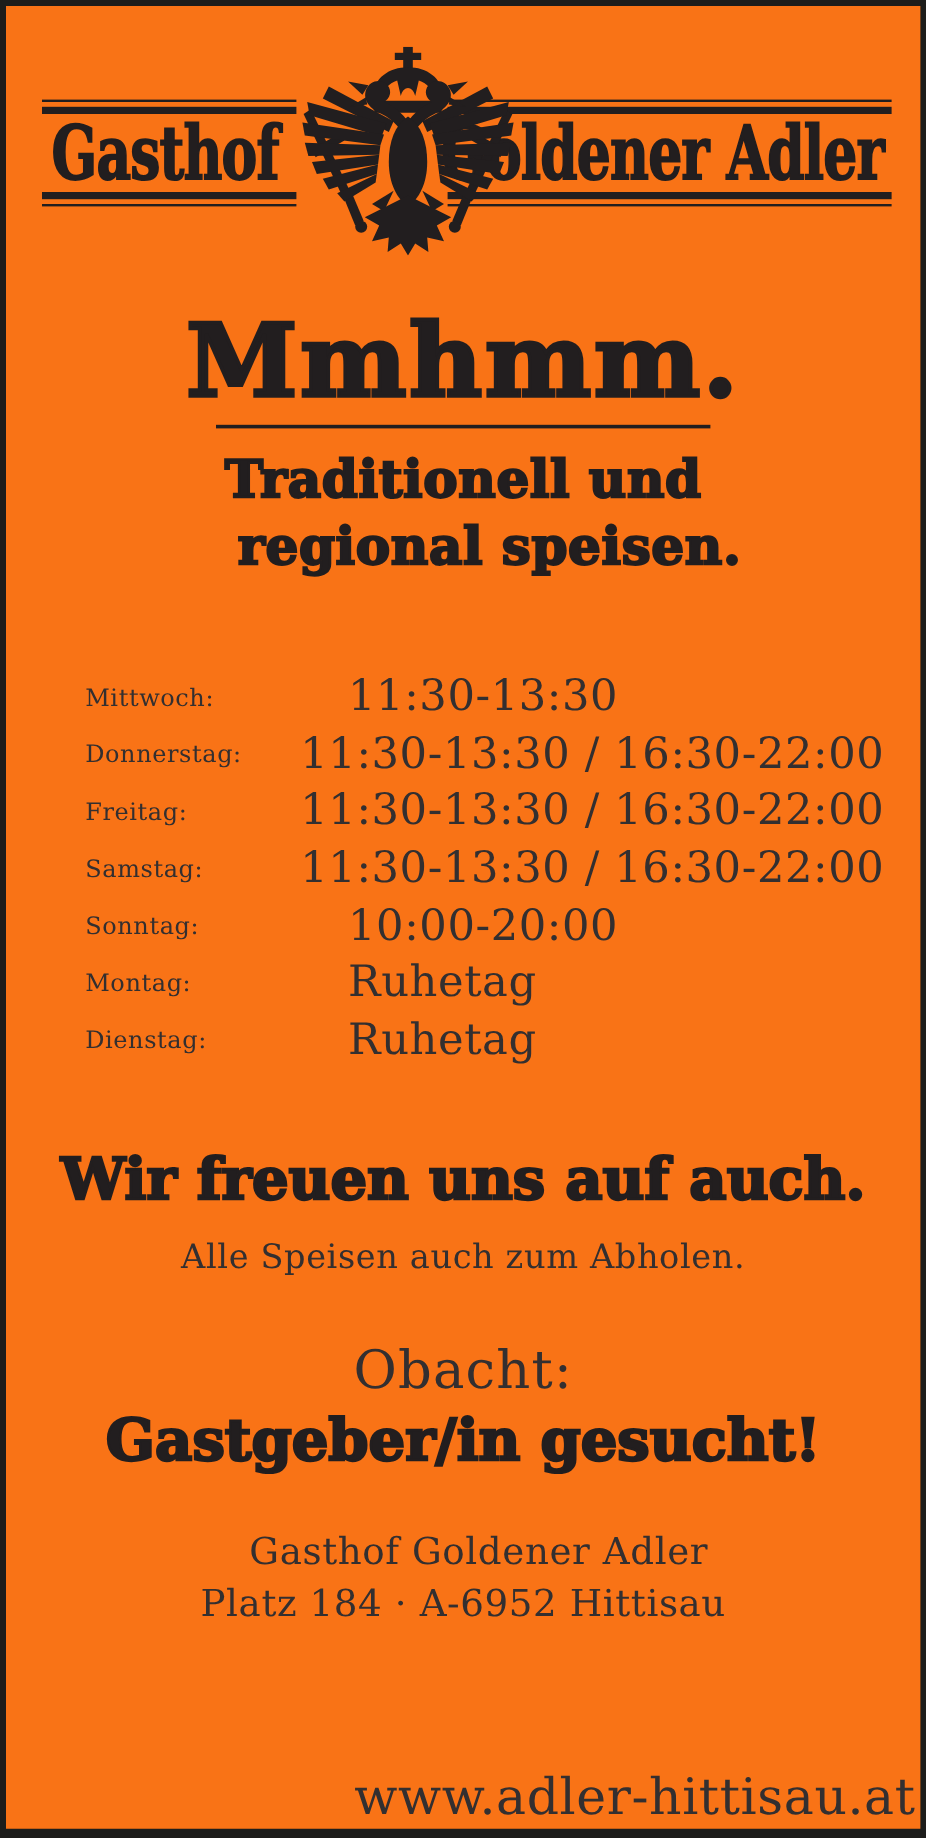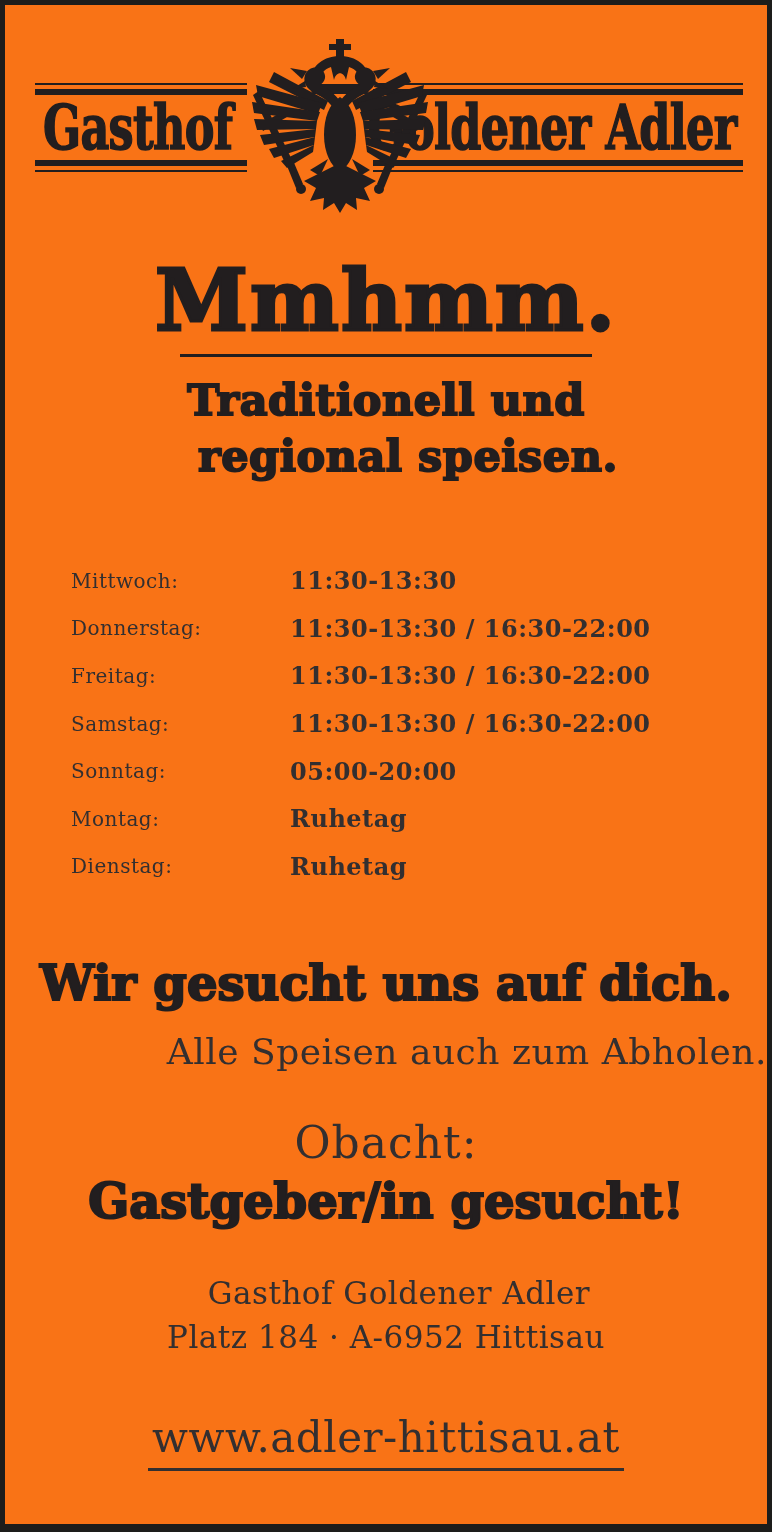--- a/index.html
+++ b/index.html
@@ -44,36 +44,36 @@
     position:absolute;left:0;right:0;text-align:center;
     font-size:43px;line-height:46px;font-weight:bold;
     -webkit-text-stroke:2px #221e1f;letter-spacing:0.5px;white-space:nowrap;
   }
   .hero-sub1{top:372px;}
   .hero-sub2{top:428px;margin-left:44px;}
   
   .hours{position:absolute;left:66px;top:552px;right:30px;}
   .hours-row{display:flex;height:47.6px;align-items:center;}
   .hours-day{width:219px;font-size:20px;color:#332f30;letter-spacing:0.5px;}
-  .hours-time{font-size:24px;color:#332f30;letter-spacing:0.5px;white-space:nowrap;font-weight:bold;}
+  .hours-time{font-size:36px;color:#332f30;letter-spacing:0.5px;white-space:nowrap;}
   
   .closing-headline{
     position:absolute;left:0;right:0;top:950px;text-align:center;
     font-size:48px;font-weight:bold;-webkit-text-stroke:2.2px #221e1f;white-space:nowrap;
   }
-  .closing-note{position:absolute;left:0;right:0;top:1026px;text-align:right;font-size:36px;color:#332f30;letter-spacing:0.5px;}
+  .closing-note{position:absolute;left:0;right:0;top:1026px;text-align:center;font-size:28px;color:#332f30;letter-spacing:0.5px;}
   .notice-label{position:absolute;left:0;right:0;top:1112px;text-align:center;font-size:44px;color:#332f30;letter-spacing:1px;}
   .notice-headline{
     position:absolute;left:0;right:0;top:1168px;text-align:center;
     font-size:48px;font-weight:bold;-webkit-text-stroke:2.2px #221e1f;white-space:nowrap;
   }
   
   .addr1{position:absolute;left:0;right:0;top:1270px;text-align:center;font-size:31px;color:#332f30;letter-spacing:0.5px;padding-left:26px;}
   .addr2{position:absolute;left:0;right:0;top:1314px;text-align:center;font-size:31px;color:#332f30;letter-spacing:0.5px;}
-  .site{position:absolute;left:0;right:0;top:1408px;text-align:center;}
+  .site{position:absolute;left:0;right:0;top:1468px;text-align:right;}
   .site a{
     display:inline-block;font-size:42px;color:#332f30;text-decoration:none;
     border-bottom:3px solid #332f30;padding:0 4px 6px 4px;letter-spacing:0.5px;
   }
 </style>
 </head>
 <body>
 
 <div class="poster">
 
@@ -142,33 +142,33 @@
     <div class="hours-row">
       <div class="hours-day">Freitag:</div>
       <div class="hours-time">11:30-13:30 / 16:30-22:00</div>
     </div>
     <div class="hours-row">
       <div class="hours-day">Samstag:</div>
       <div class="hours-time">11:30-13:30 / 16:30-22:00</div>
     </div>
     <div class="hours-row">
       <div class="hours-day">Sonntag:</div>
-      <div class="hours-time">05:00-20:00</div>
+      <div class="hours-time">10:00-20:00</div>
     </div>
     <div class="hours-row">
       <div class="hours-day">Montag:</div>
       <div class="hours-time">Ruhetag</div>
     </div>
     <div class="hours-row">
       <div class="hours-day">Dienstag:</div>
       <div class="hours-time">Ruhetag</div>
     </div>
   </div>
 
-  <div class="closing-headline">Wir gesucht uns auf dich.</div>
+  <div class="closing-headline">Wir freuen uns auf auch.</div>
   <div class="closing-note">Alle Speisen auch zum Abholen.</div>
 
   <div class="notice-label">Obacht:</div>
   <div class="notice-headline">Gastgeber/in gesucht!</div>
 
   <div class="addr1">Gasthof Goldener Adler</div>
   <div class="addr2">Platz 184 · A-6952 Hittisau</div>
 
   <div class="site">
     <a href="#">www.adler-hittisau.at</a>

